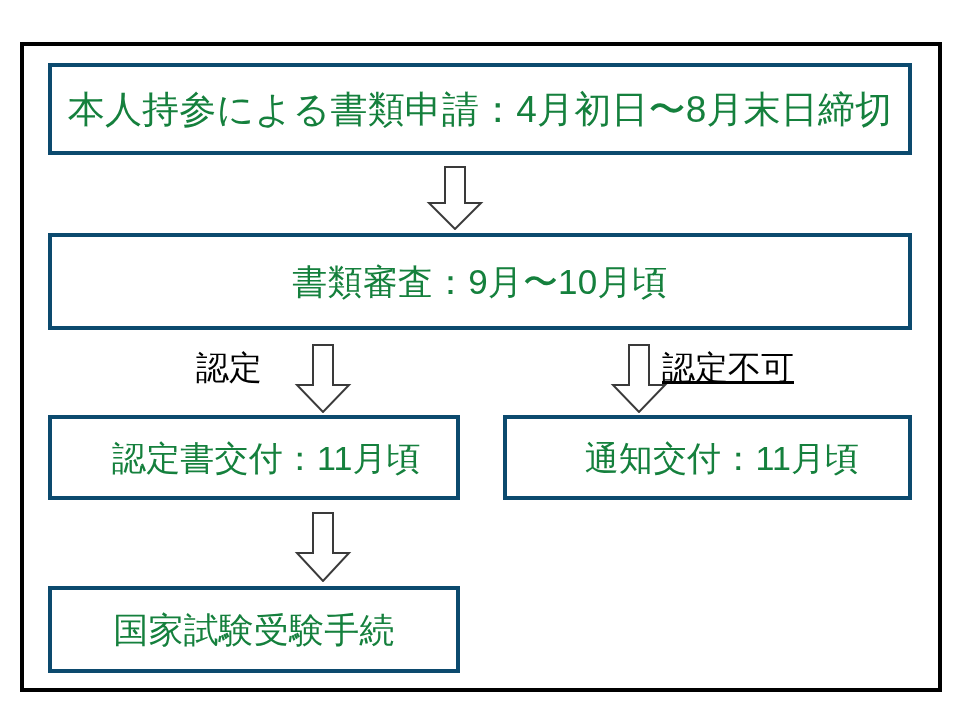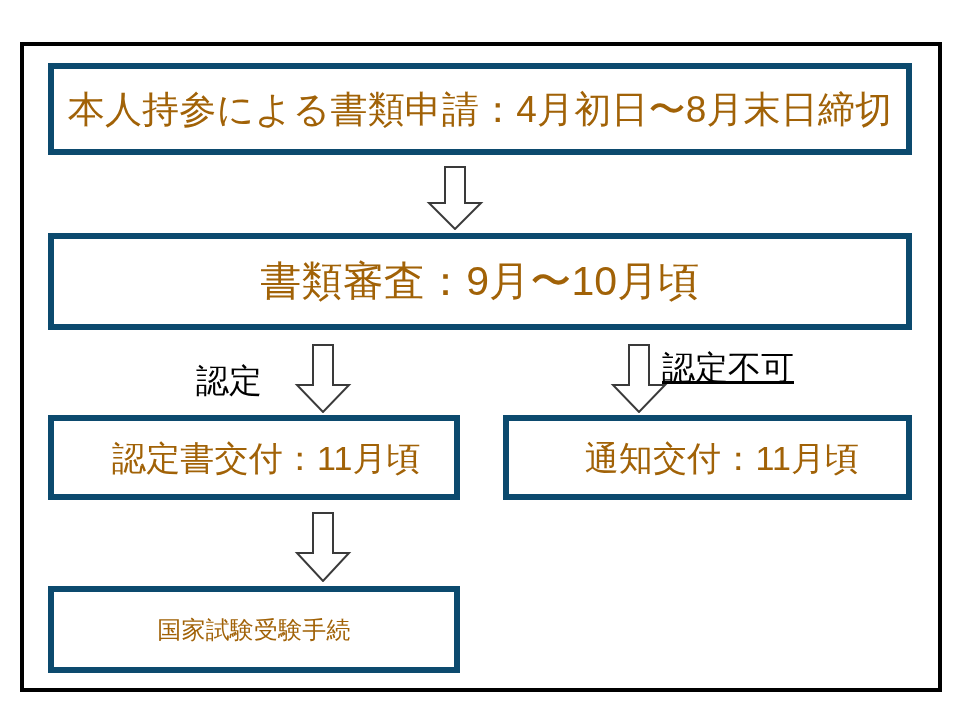--- a/index.html
+++ b/index.html
@@ -29,45 +29,45 @@
     height: 650px;
     border: 4px solid #000000;
     box-sizing: border-box;
     background: #ffffff;
   }
 
   
   .node {
     position: absolute;
     box-sizing: border-box;
-    border: 6px solid #0c4a6e;
+    border: 4px solid #0c4a6e;
     background: #ffffff;
     display: flex;
     align-items: center;
     justify-content: center;
-    color: #a16207;
+    color: #15803d;
     letter-spacing: 0.01em;
     white-space: nowrap;
   }
   .node-label {
     display: block;
     line-height: 1;
   }
 
   #node-apply   { left: 48px;  top: 63px;  width: 864px; height: 92px;  }
   #node-review  { left: 48px;  top: 233px; width: 864px; height: 97px;  }
   #node-cert    { left: 48px;  top: 415px; width: 412px; height: 85px;  }
   #node-notice  { left: 503px; top: 415px; width: 409px; height: 85px; padding-left: 29px;  }
   #node-exam    { left: 48px;  top: 586px; width: 412px; height: 87px;  }
 
   #node-apply  .node-label { font-size: 37px; }
-  #node-review .node-label { font-size: 41px; }
+  #node-review .node-label { font-size: 35px; }
   #node-cert   .node-label { font-size: 34px; margin-left: 25px; }
   #node-notice .node-label { font-size: 34px; }
-  #node-exam   .node-label { font-size: 24px; }
+  #node-exam   .node-label { font-size: 35px; }
 
   
   .arrow {
     position: absolute;
   }
   .arrow svg {
     display: block;
     width: 100%;
     height: 100%;
   }
@@ -84,21 +84,21 @@
   #arrow-cert-exam    { left: 292px; top: 512px; width: 62px;  height: 70px;  }
 
   
   .branch-label {
     position: absolute;
     color: #000000;
     font-size: 33px;
     line-height: 1;
     white-space: nowrap;
   }
-  #label-approved { left: 196px; top: 351px; margin-top: 13px; }
+  #label-approved { left: 196px; top: 351px; }
   #label-rejected { left: 662px; top: 351px; text-decoration: underline; }
 </style>
 </head>
 <body>
 
 <div id="canvas">
 
   <div class="outer-frame"></div>
 
   <div class="node" id="node-apply">

